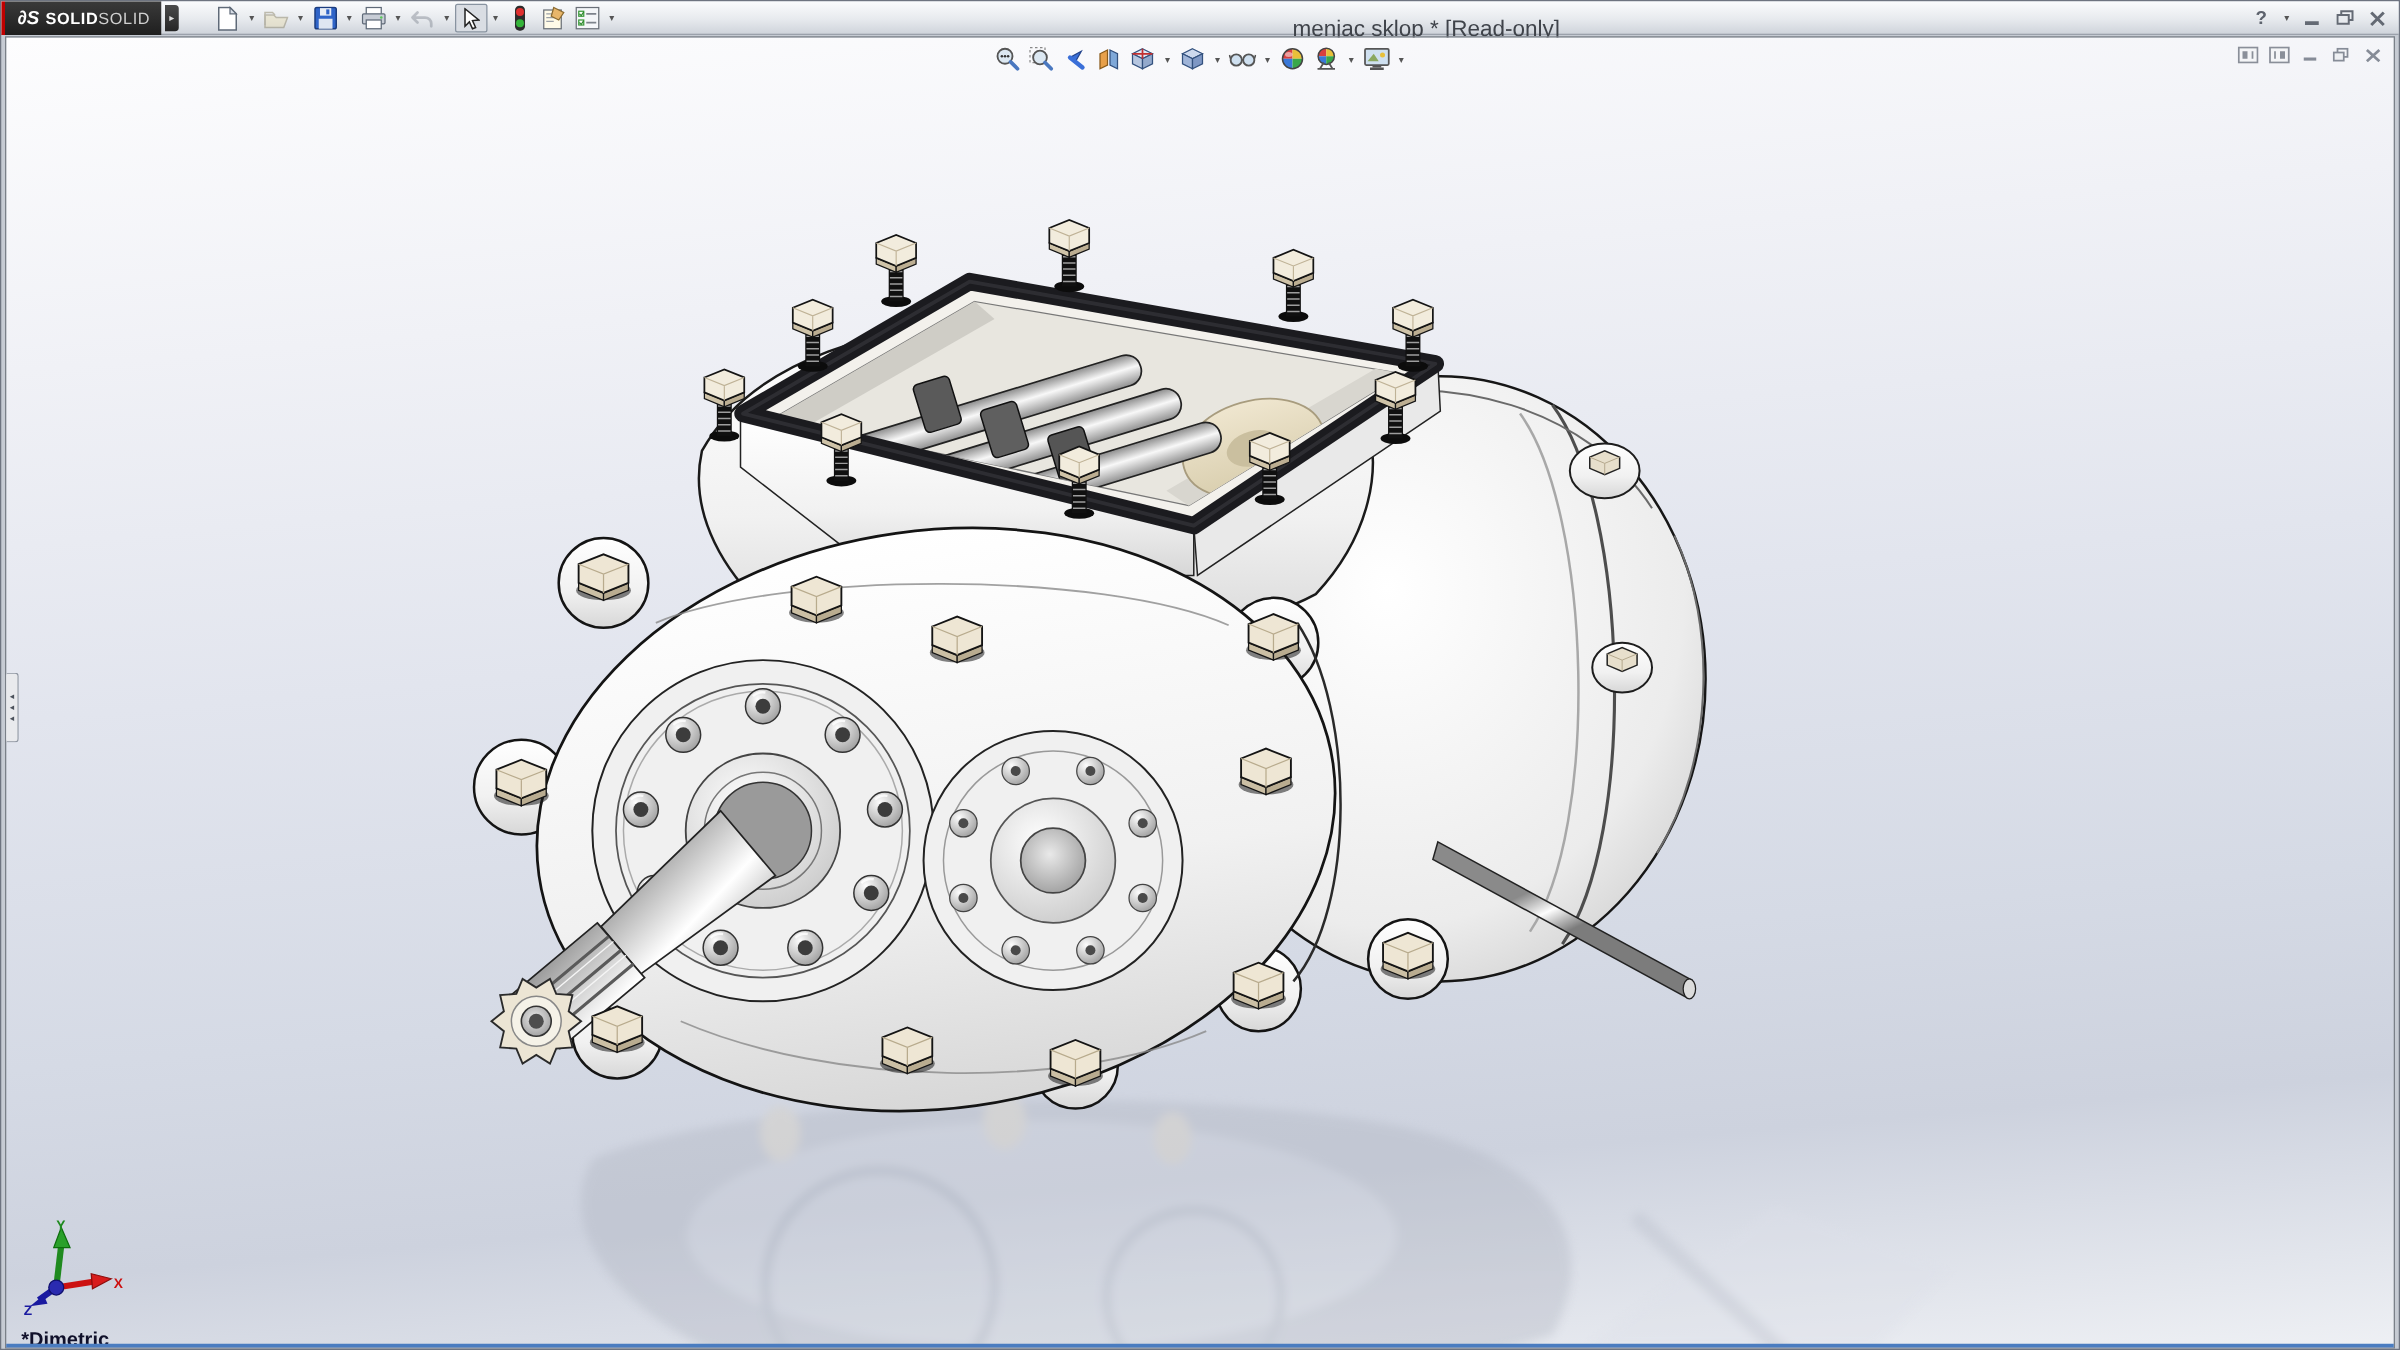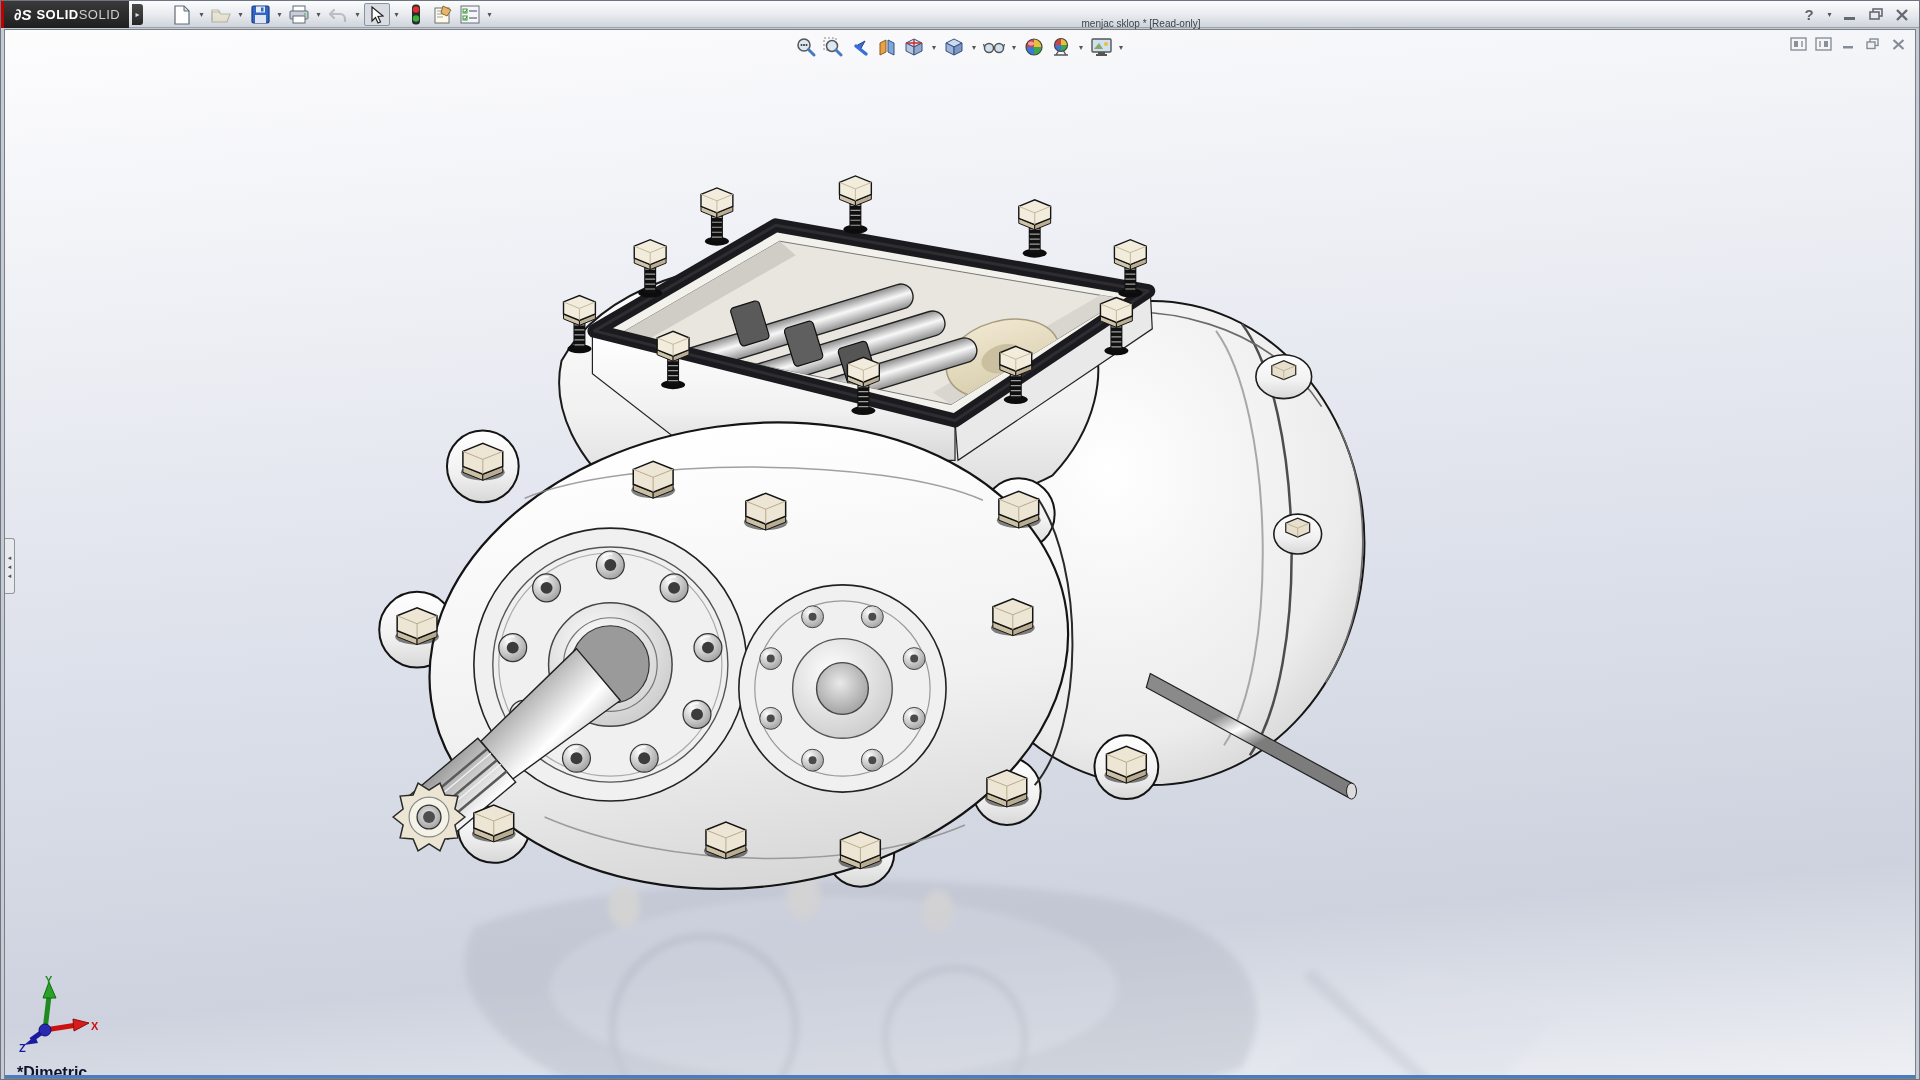--- a/index.html
+++ b/index.html
@@ -19,21 +19,21 @@
   #logo .b2{color:#cfcfcf;font-weight:normal;font-size:13px;letter-spacing:.5px;}
   #logo-flyout{position:absolute;left:131px;top:3px;width:11px;height:21px;
     background:linear-gradient(#4a4a4a,#262626);border-radius:0 3px 3px 0;
     color:#ddd;font-size:8px;line-height:21px;text-align:center;cursor:pointer;}
   #main-toolbar{position:absolute;left:168px;top:0;height:27px;display:flex;align-items:center;gap:1px;}
   .tbtn{width:26px;height:23px;display:flex;align-items:center;justify-content:center;border:1px solid transparent;}
   .tbtn.pressed{background:#d9dde3;border:1px solid #8893a0;border-radius:2px;}
   .tbtn.disabled{opacity:.5;}
   .drop{width:11px;height:23px;font-size:8px;color:#555;display:flex;align-items:center;justify-content:center;}
   #doc-title{position:absolute;left:1140px;top:0;height:44px;transform:translateX(-50%);
-    display:flex;align-items:center;font-size:10px;color:#3f434a;white-space:nowrap;}
+    display:flex;align-items:center;font-size:18px;color:#3f434a;white-space:nowrap;}
   #win-controls{position:absolute;right:6px;top:0;height:27px;display:flex;align-items:center;gap:4px;}
   #win-controls .wbtn{width:22px;height:20px;display:flex;align-items:center;justify-content:center;color:#646a74;}
   #help-q{font-size:15px;font-weight:bold;color:#5d636d;}
   
   #viewport{position:absolute;left:3px;right:3px;top:28px;bottom:0;
     border:1px solid #7a8088;
     background:linear-gradient(175deg,#fdfdfe 0%,#f0f1f6 22%,#e2e5ee 45%,#d5dae5 68%,#cdd2de 82%,#eef0f4 100%);}
   #headsup{position:absolute;left:50%;top:5px;transform:translateX(-50%);
     display:flex;align-items:center;gap:3px;}
   .hbtn{width:24px;height:24px;display:flex;align-items:center;justify-content:center;}

